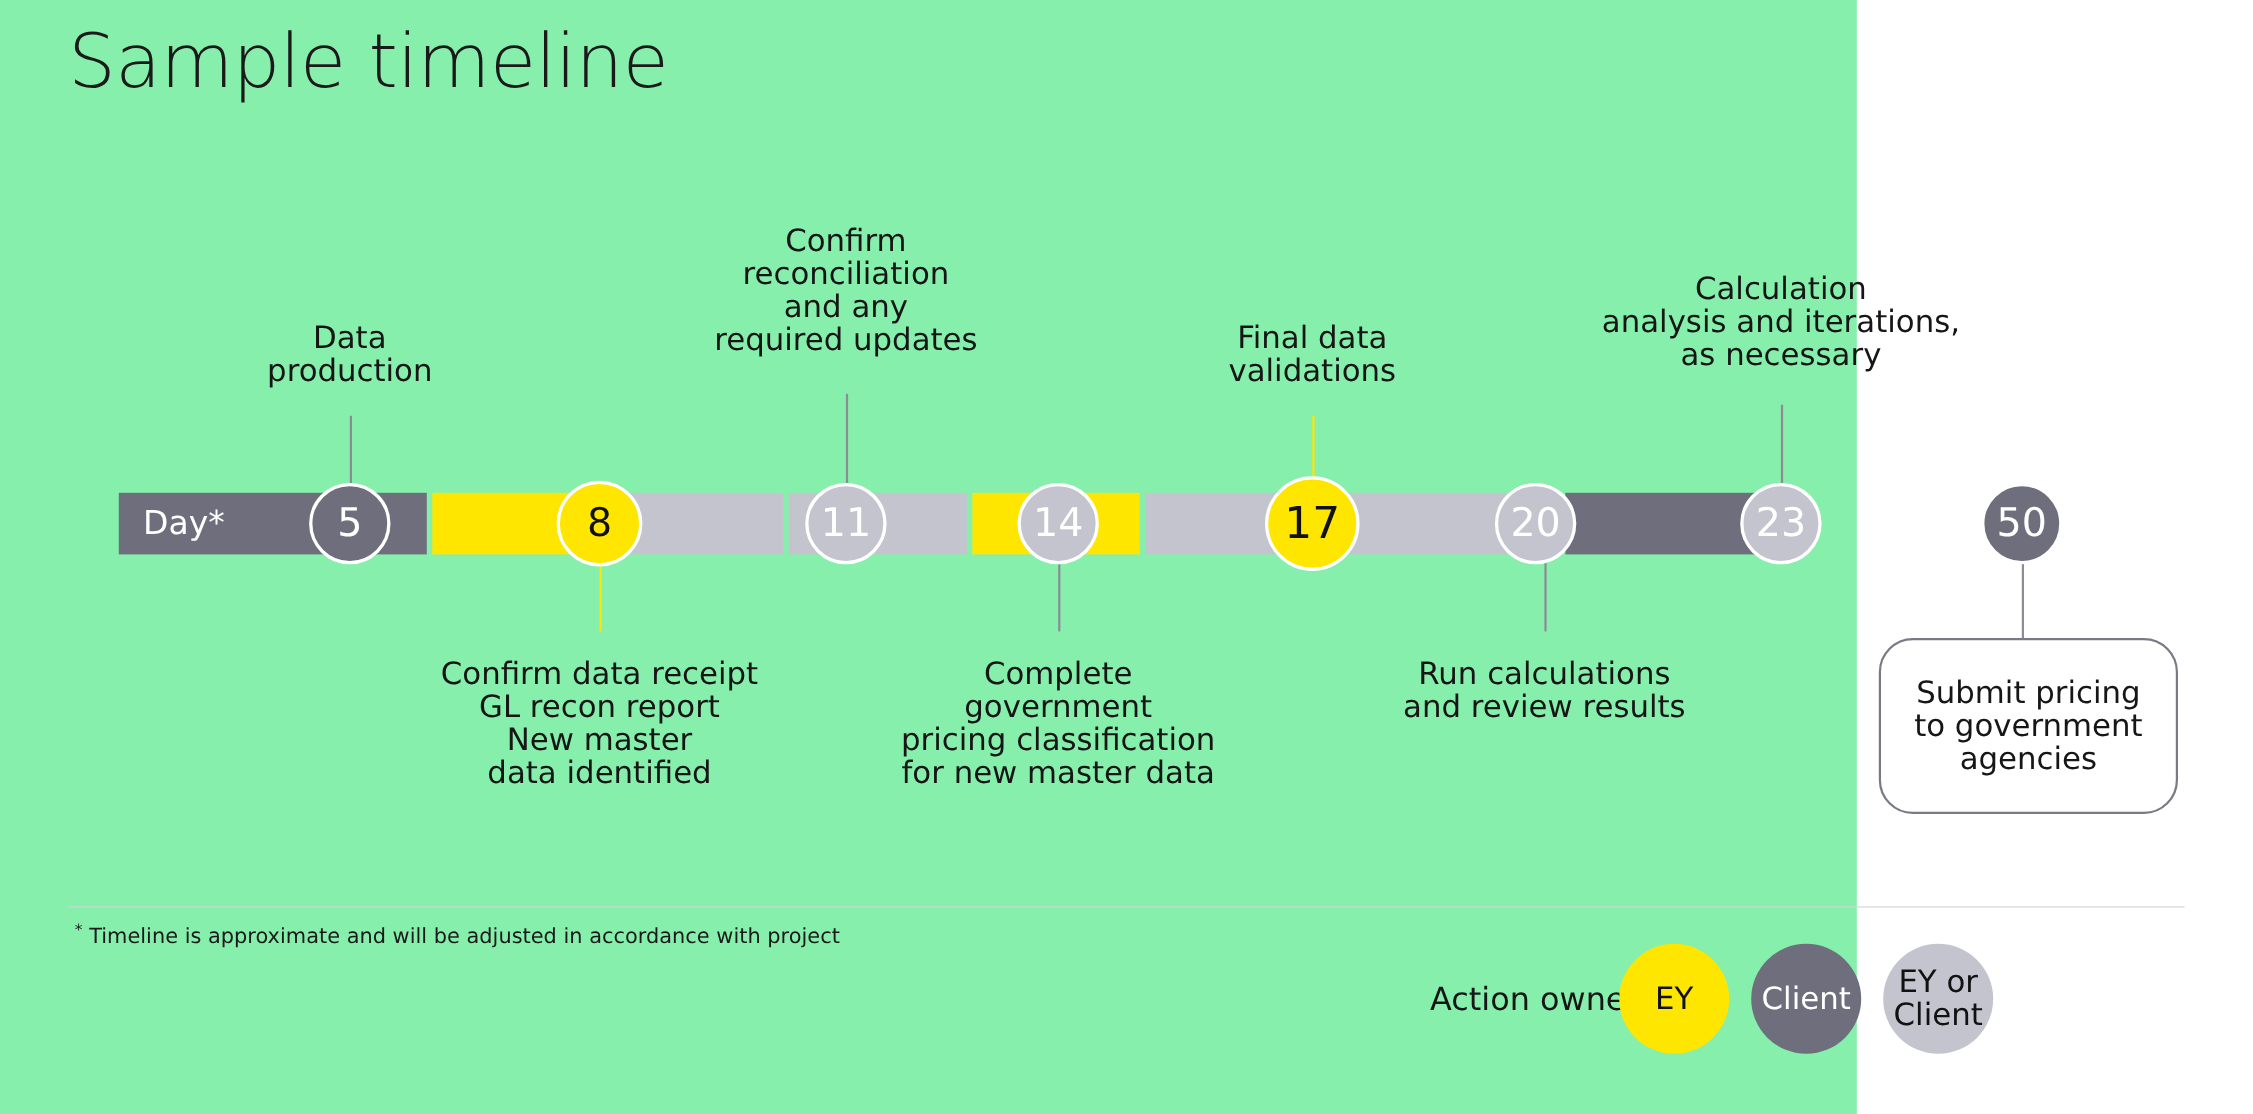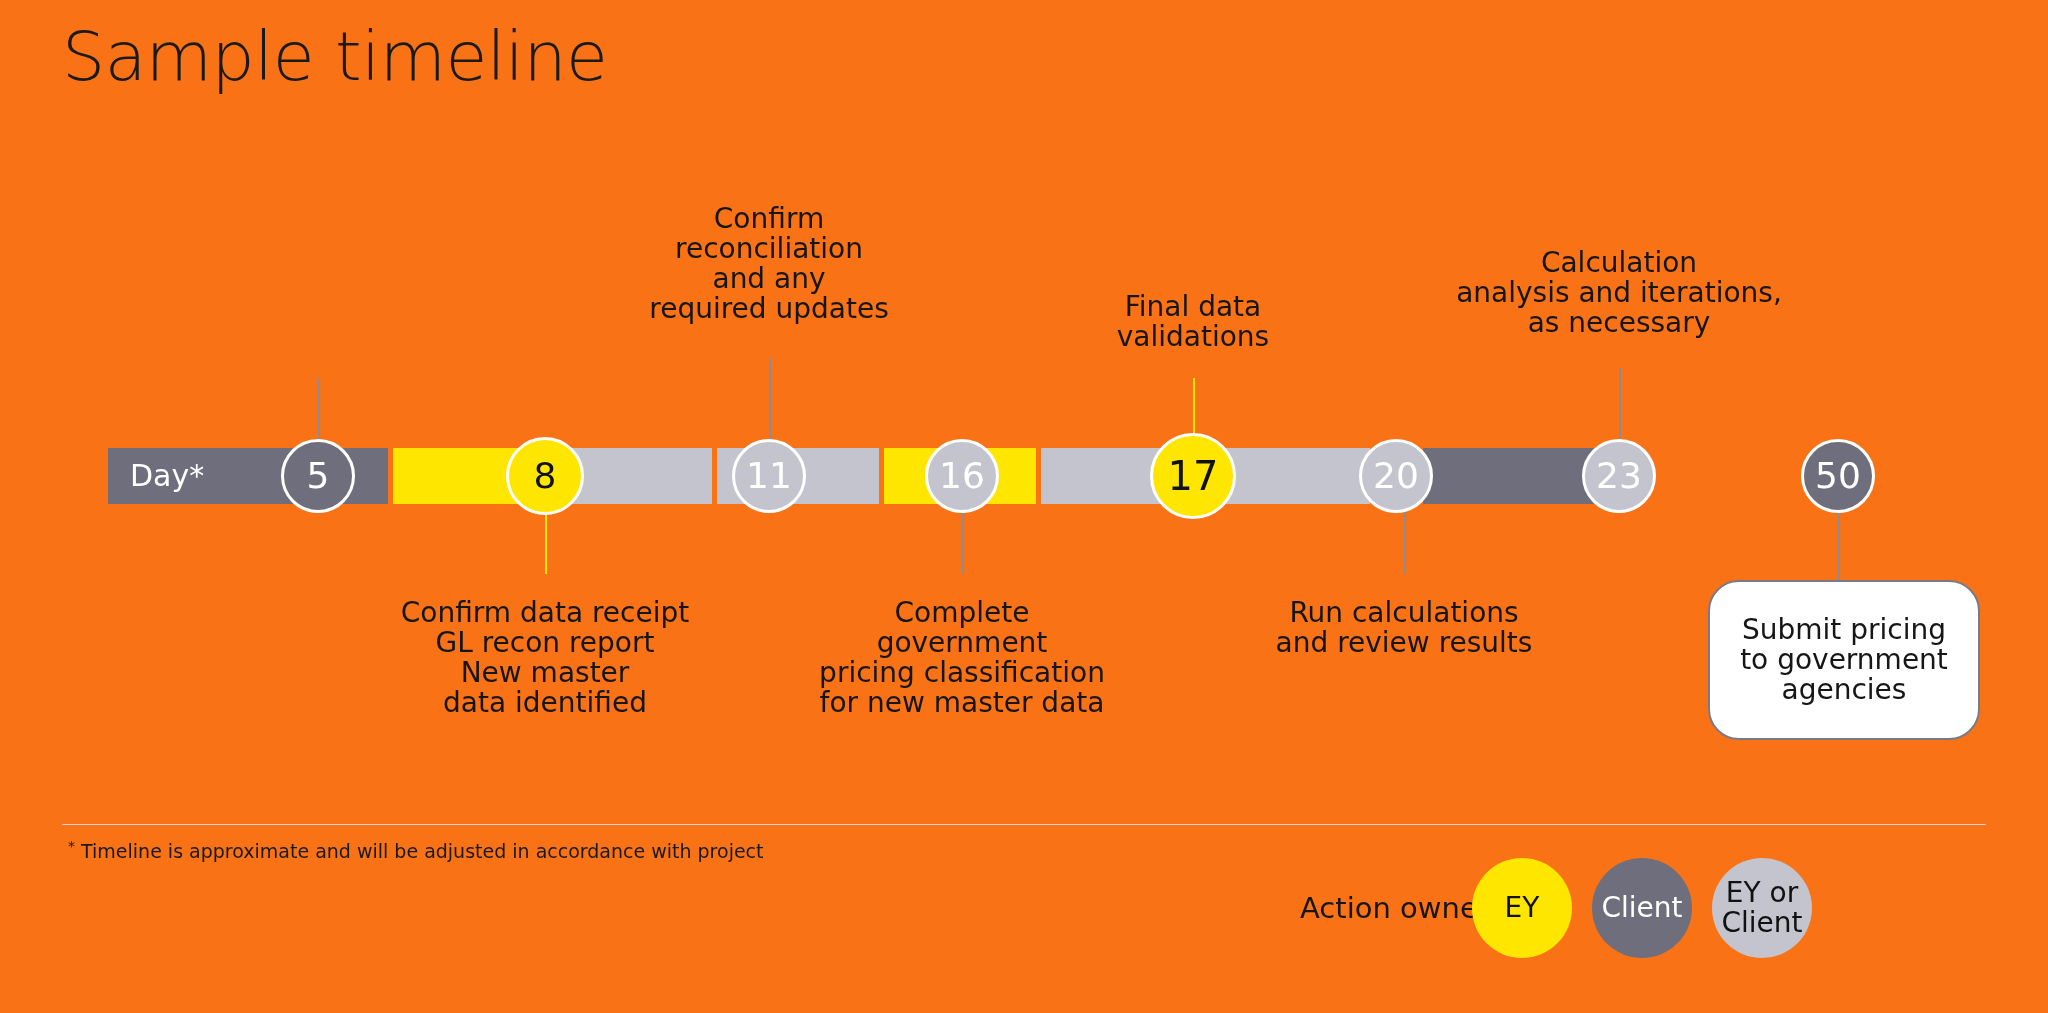--- a/index.html
+++ b/index.html
@@ -9,23 +9,23 @@
   }
   body {
     width: 2048px;
     height: 1013px;
     font-family: "DejaVu Sans", "Liberation Sans", sans-serif;
     color: #000000;
     overflow: hidden;
   }
   #slide {
     position: relative;
-    width: 2048px;
+    width: 1688px;
     height: 1013px;
-    background: #f97316;
+    background: #86efac;
   }
 
   
   #page-title {
     position: absolute;
     left: 62px;
     top: 18px;
     font-size: 68px;
     font-weight: 300;
     letter-spacing: -0.5px;
@@ -206,26 +206,28 @@
     <div class="bar-segment seg-light" style="width:162px;"></div>
     <div class="bar-segment seg-yellow" style="width:152px;"></div>
     <div class="bar-segment seg-light" style="width:162px;"></div>
     <div class="bar-segment seg-light" style="width:162px;"></div>
     <div class="bar-segment seg-dark" style="width:179px;"></div>
   </div>
 
   <div class="day-marker marker-dark" style="left:318px;  width:74px; height:74px;">5</div>
   <div class="day-marker marker-yellow" style="left:545px;  width:78px; height:78px;">8</div>
   <div class="day-marker marker-light" style="left:769px;  width:74px; height:74px;">11</div>
-  <div class="day-marker marker-light" style="left:962px;  width:74px; height:74px;">16</div>
+  <div class="day-marker marker-light" style="left:962px;  width:74px; height:74px;">14</div>
   <div class="day-marker marker-yellow" style="left:1193px; width:86px; height:86px; font-size:40px;">17</div>
   <div class="day-marker marker-light" style="left:1396px; width:74px; height:74px;">20</div>
   <div class="day-marker marker-light" style="left:1619px; width:74px; height:74px;">23</div>
   <div class="day-marker marker-dark" style="left:1838px; width:74px; height:74px;">50</div>
 
+  <div class="callout above" style="left:318px;  top:292px; width:240px;">Data
+production</div>
   <div class="callout above" style="left:769px;  top:204px; width:300px;">Confirm
 reconciliation
 and any
 required updates</div>
   <div class="callout above" style="left:1193px; top:292px; width:280px;">Final data
 validations</div>
   <div class="callout above" style="left:1619px; top:248px; width:420px;">Calculation
 analysis and iterations,
 as necessary</div>
 

